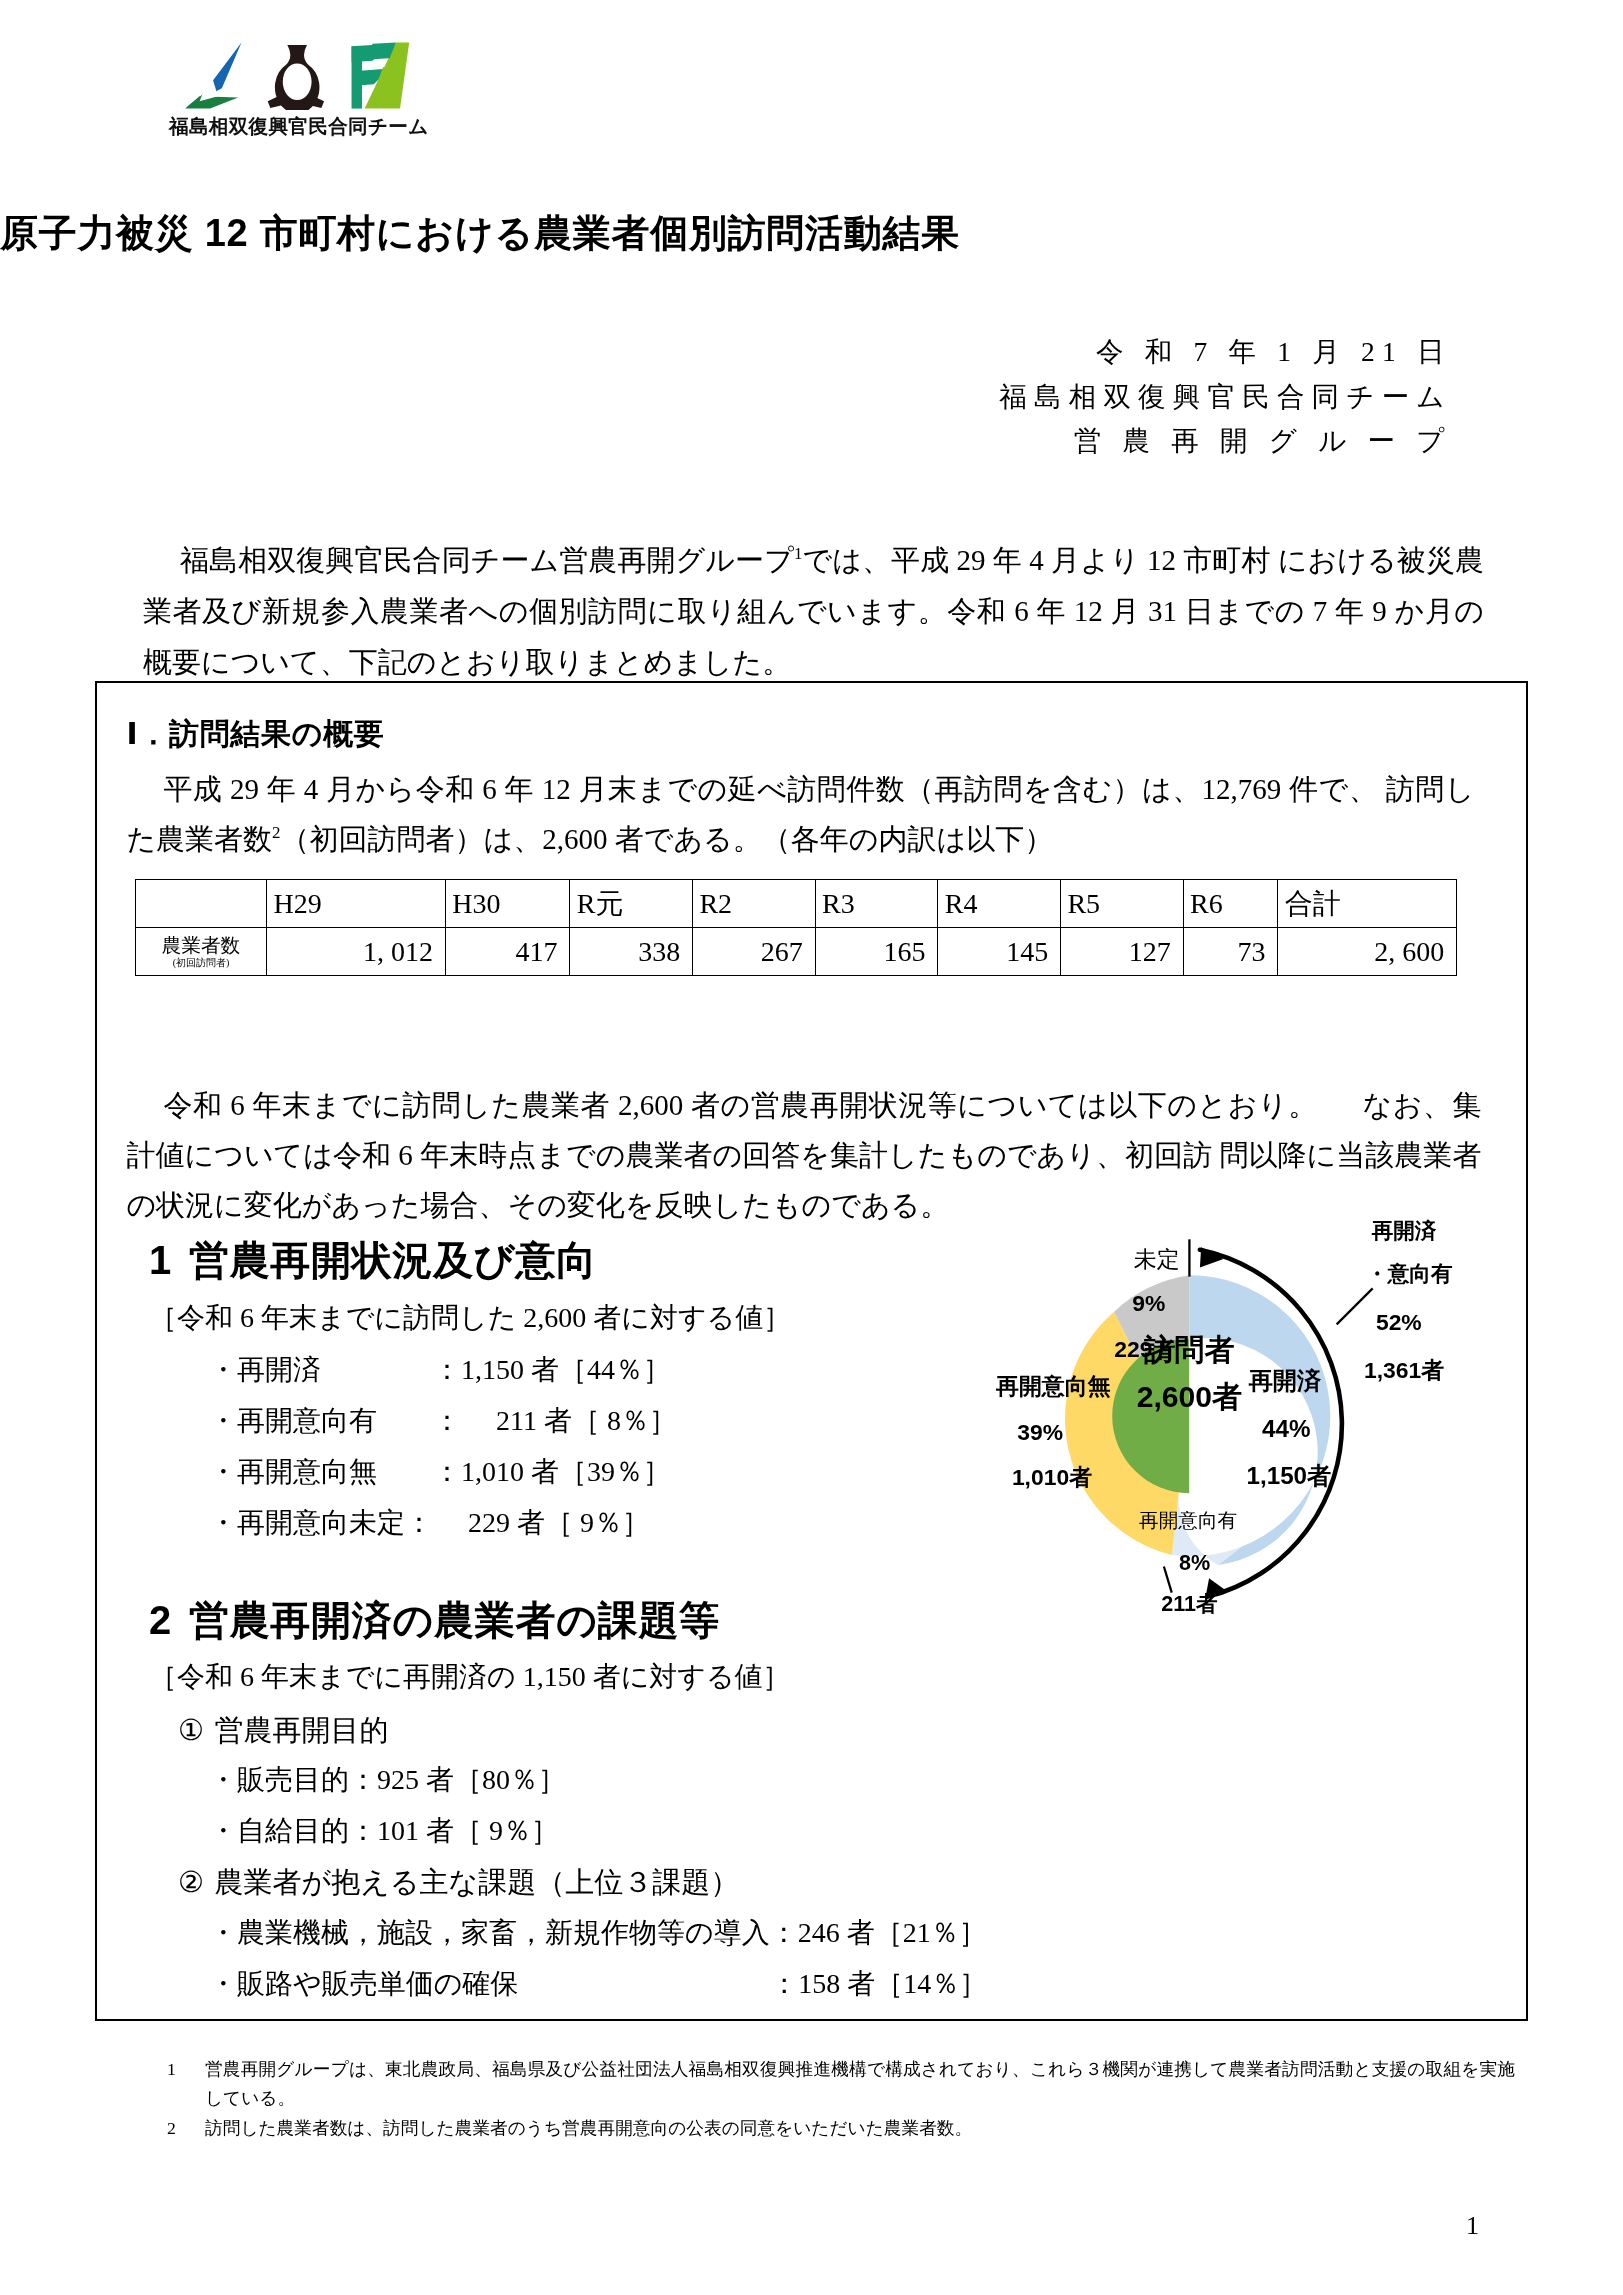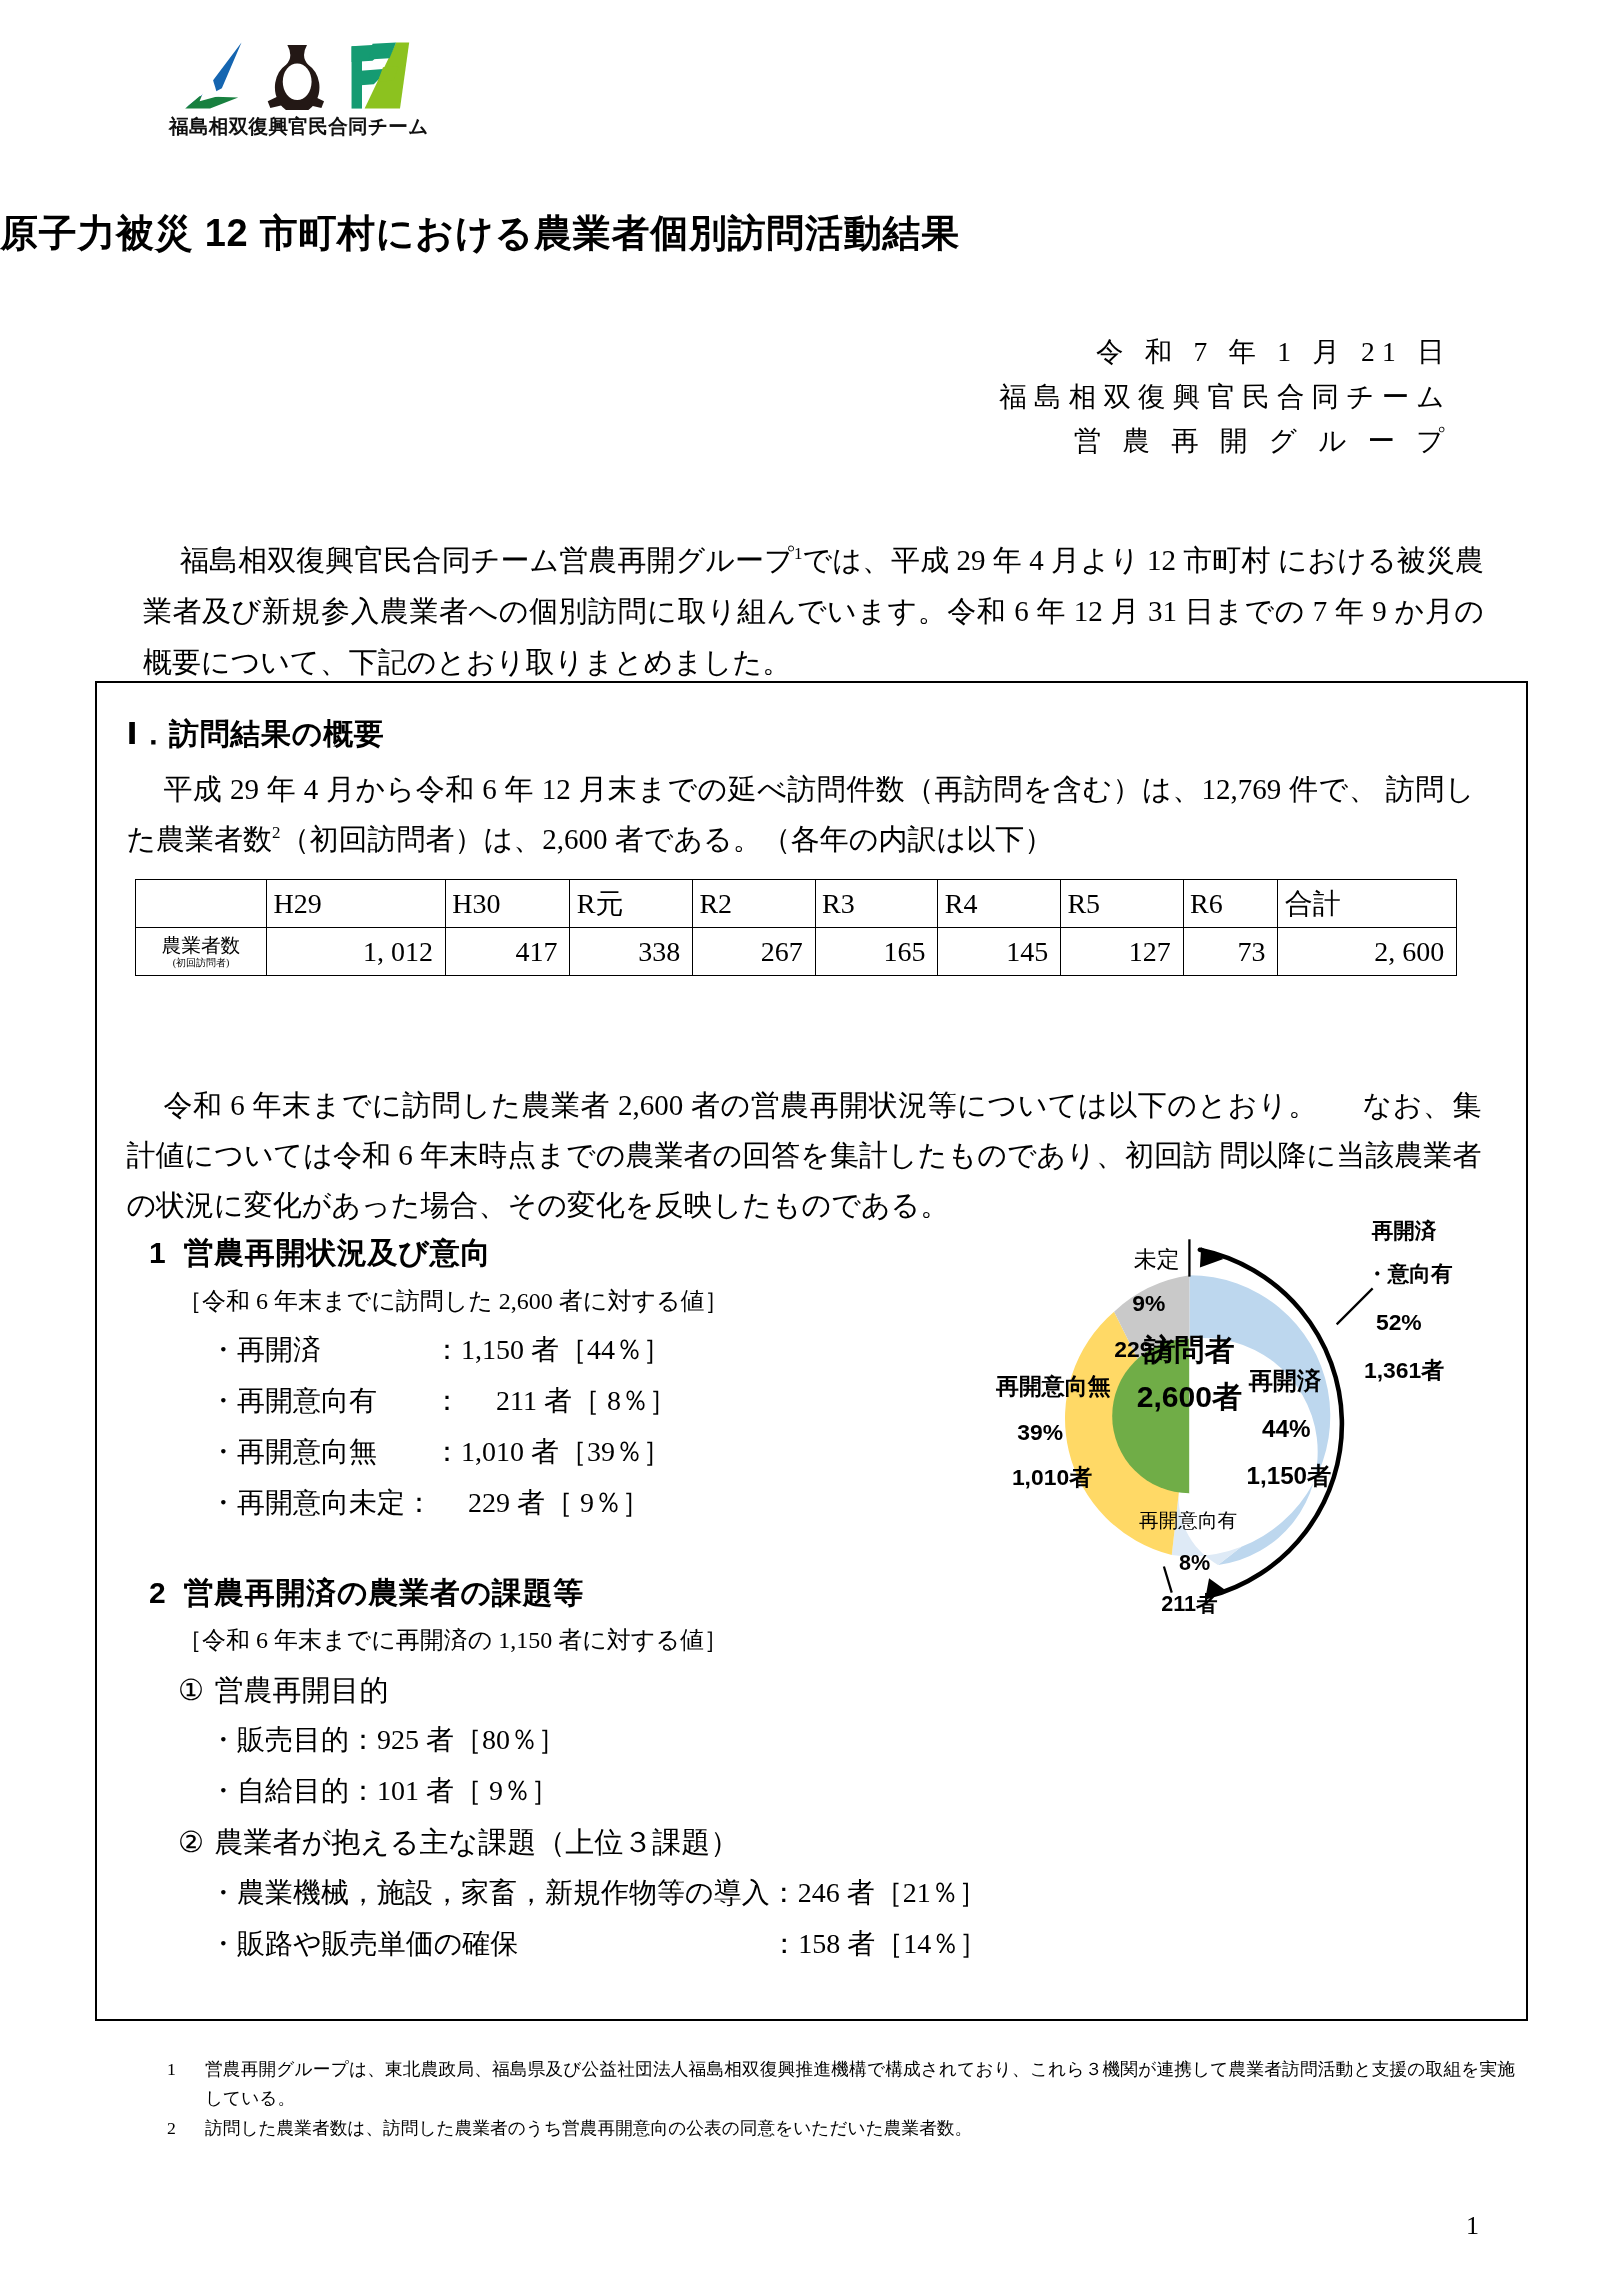--- a/index.html
+++ b/index.html
@@ -162,30 +162,29 @@
   .list-col {
     position: absolute;
     left: 52px;
     top: 550px;
     width: 824px;
     font-size: 29px;
   }
   .li-num {
     font-family: "Liberation Sans", "DejaVu Sans", sans-serif;
     font-weight: 700;
-    font-size: 30px;
+    font-size: 40px;
     margin-top: 0;
     margin-bottom: 10.5px;
     letter-spacing: 0.7px;
   }
   .li-num .n { margin-right: 17px; }
   .li-bracket {
-    margin-left: 29px;
     margin-bottom: 14.4px;
-    font-size: 24px;
+    font-size: 28px;
   }
   .li-item {
     margin-left: 60px;
     margin-bottom: 13px;
     font-size: 28px;
     white-space: pre;
   }
   .li-circ {
     margin-left: 29px;
     margin-top: 9.2px;

